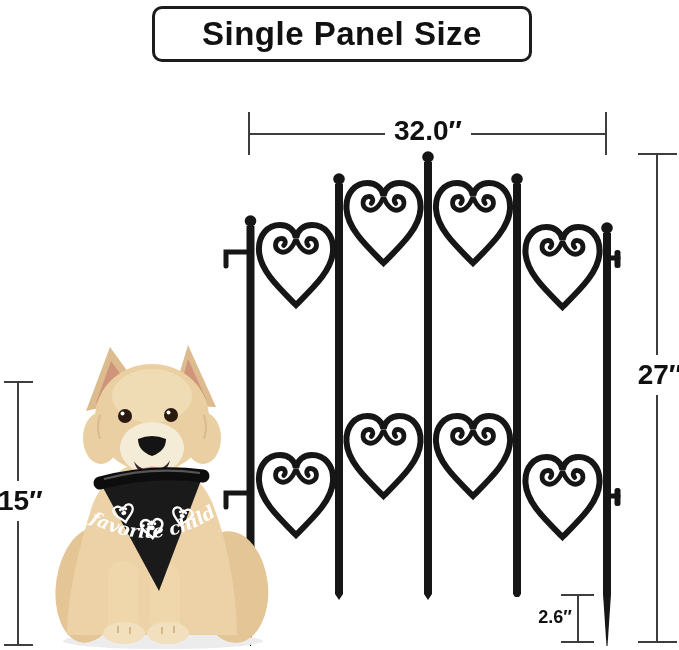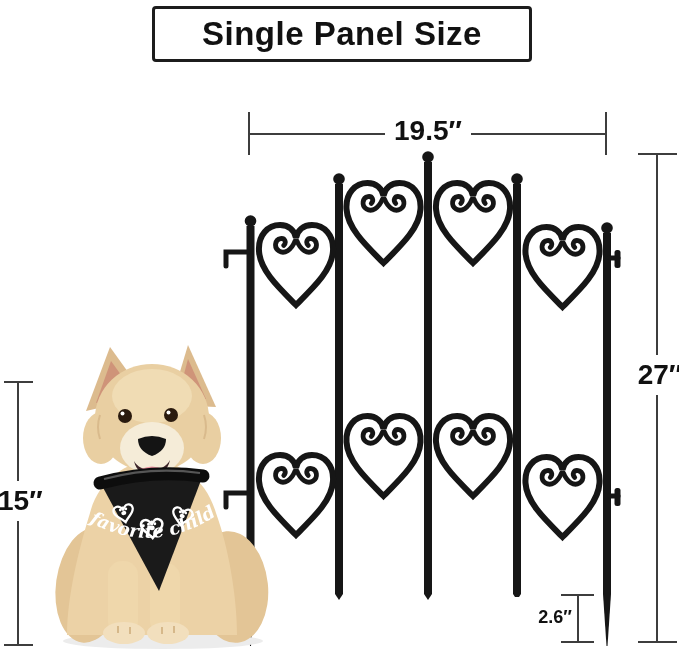--- a/index.html
+++ b/index.html
@@ -2,21 +2,21 @@
 <html><head>
 <meta charset="utf-8">
 <style>
   html,body{margin:0;padding:0;background:#fff;}
   .canvas{
     position:relative;width:679px;height:650px;background:#fff;
     font-family:"Liberation Sans",sans-serif;overflow:hidden;
   }
   .title-box{
     position:absolute;left:152px;top:6px;width:380px;height:56px;
-    border:3px solid #1c1c1c;border-radius:4px;background:#fff;
+    border:3px solid #1c1c1c;border-radius:10px;background:#fff;
     display:flex;align-items:center;justify-content:center;box-sizing:border-box;
     z-index:4;
   }
   .title-text{font-size:33px;font-weight:bold;color:#111;letter-spacing:.5px;}
   .dim{position:absolute;background:#3d3d3d;z-index:3;}
   .dim-label{
     position:absolute;z-index:3;font-weight:bold;color:#111;
     font-size:28px;line-height:40px;height:40px;text-align:center;background:#fff;
   }
   .dim-label.small{font-size:18px;text-align:right;}
@@ -157,21 +157,21 @@
         <textPath href="#btext" startOffset="6">favorite child</textPath>
       </text>
     </g>
   </svg>
 
   <div>
     <div class="dim" style="left:248px;top:112px;width:2px;height:43px"></div>
     <div class="dim" style="left:605px;top:112px;width:2px;height:43px"></div>
     <div class="dim" style="left:249px;top:133px;width:147px;height:2px"></div>
     <div class="dim" style="left:458px;top:133px;width:148px;height:2px"></div>
-    <div class="dim-label" style="left:385px;top:111px;width:86px">19.5″</div>
+    <div class="dim-label" style="left:385px;top:111px;width:86px">32.0″</div>
   </div>
 
   <div>
     <div class="dim" style="left:638px;top:153px;width:39px;height:2px"></div>
     <div class="dim" style="left:638px;top:641px;width:39px;height:2px"></div>
     <div class="dim" style="left:656px;top:155px;width:2px;height:203px"></div>
     <div class="dim" style="left:656px;top:393px;width:2px;height:248px"></div>
     <div class="dim-label" style="left:627px;top:355px;width:66px">27″</div>
   </div>
 

